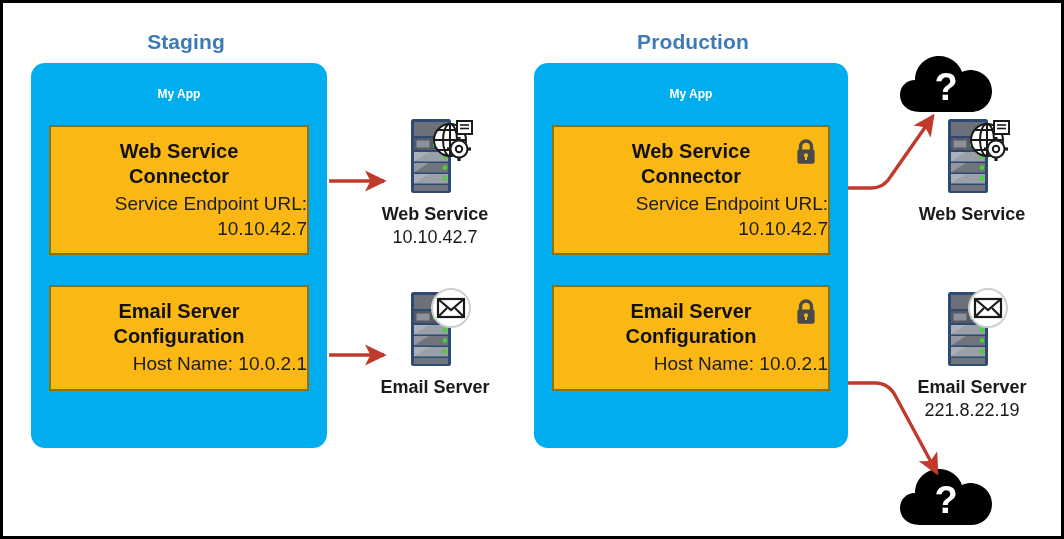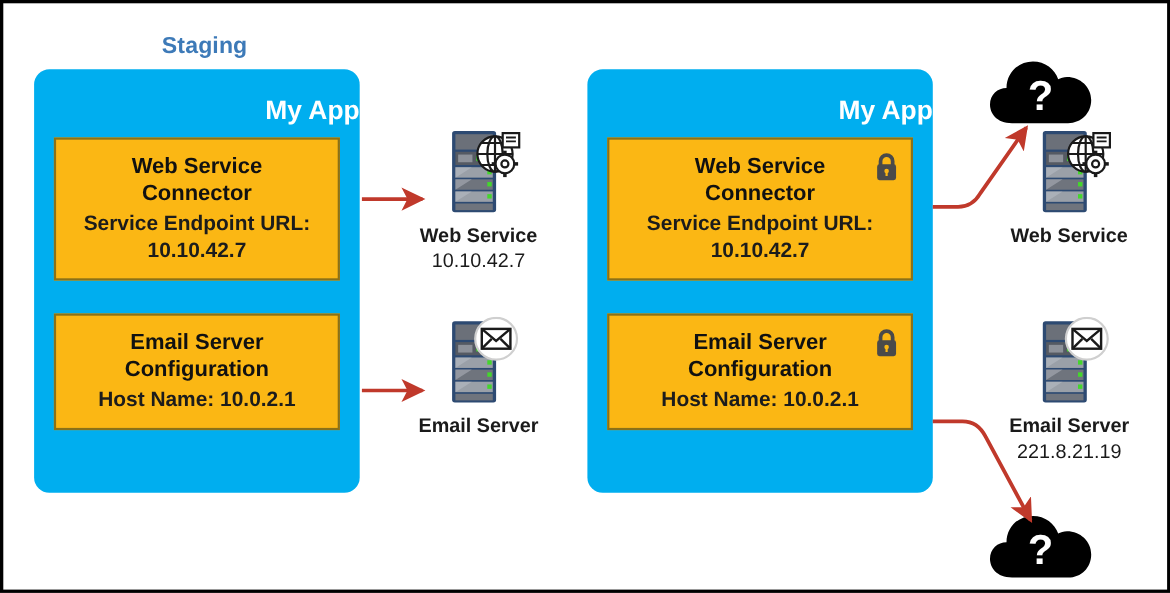--- a/index.html
+++ b/index.html
@@ -35,23 +35,23 @@
     position:absolute;
     background:#00aeef;
     border-radius:14px;
   }
   #panel-staging   { left:28px;  top:60px; width:296px; height:385px; }
   #panel-production{ left:531px; top:60px; width:314px; height:385px; }
 
   .app-panel-title{
     position:absolute;
     left:0; right:0; top:24px;
-    text-align:right;
+    text-align:center;
     color:#ffffff;
-    font-size:24px;
+    font-size:12px;
     font-weight:bold;
   }
 
   
   .config-card{
     position:absolute;
     background:#fbb714;
     border:2px solid #8a7118;
     box-sizing:border-box;
     text-align:center;
@@ -64,25 +64,26 @@
 
   .cfg-title{
     font-size:20px;
     font-weight:bold;
     line-height:25px;
     margin-top:12px;
     white-space:pre-line;
   }
   .cfg-sub{
     font-size:19px;
-    font-weight:bold;
+    font-weight:normal;
     line-height:25px;
     margin-top:2px;
     color:#1c1c1c;
     white-space:pre-line;
+    text-align:right;
   }
 
   
   .lock-badge{
     position:absolute;
     right:11px;
     top:12px;
     width:22px;
     height:26px;
   }
@@ -130,20 +131,21 @@
     pointer-events:none;
   }
 </style>
 </head>
 <body>
 
 <div id="canvas">
 
   <div id="title-staging" class="env-title">Staging</div>
 
+  <div id="title-production" class="env-title">Production</div>
 
   <div id="panel-staging" class="app-panel">
     <div class="app-panel-title">My App</div>
 
     <div class="config-card cfg-top">
       <div class="cfg-title">Web Service
 Connector</div>
       <div class="cfg-sub">Service Endpoint URL:
 10.10.42.7</div>
     </div>
@@ -320,21 +322,21 @@
         <polygon points="19,48 34,48 19,57.5" fill="#bfc4cb" opacity=".45"></polygon>
         <polygon points="19,59 34,59 19,68.5" fill="#bfc4cb" opacity=".45"></polygon>
         <circle cx="56" cy="20" r="19" fill="#ffffff" stroke="#cfcfcf" stroke-width="2"></circle>
         <rect x="43" y="11" width="26" height="18" fill="#ffffff" stroke="#1a1a1a" stroke-width="2.2"></rect>
         <polyline points="43,11 56,22 69,11" fill="none" stroke="#1a1a1a" stroke-width="2.2"></polyline>
         <line x1="43" y1="29" x2="52" y2="20" stroke="#1a1a1a" stroke-width="2.2"></line>
         <line x1="69" y1="29" x2="60" y2="20" stroke="#1a1a1a" stroke-width="2.2"></line>
       </svg>
     </div>
     <div class="node-caption">Email Server</div>
-    <div class="node-ip">221.8.21.19</div>
+    <div class="node-ip">221.8.22.19</div>
   </div>
 
   <div class="cloud" style="left:895px; top:47px;">
     <svg viewBox="0 0 96 66" width="96" height="66">
       <path d="M22 62 C8 62 2 53 2 45 C2 36 9 30 17 30 C17 16 28 6 41 6
                C52 6 61 13 64 22 C66 21 69 20 72 20 C84 20 94 29 94 41
                C94 53 85 62 73 62 Z" fill="#000000"></path>
       <text x="48" y="50" text-anchor="middle" font-family="Liberation Sans, sans-serif" font-size="38" font-weight="bold" fill="#ffffff">?</text>
     </svg>
   </div>

